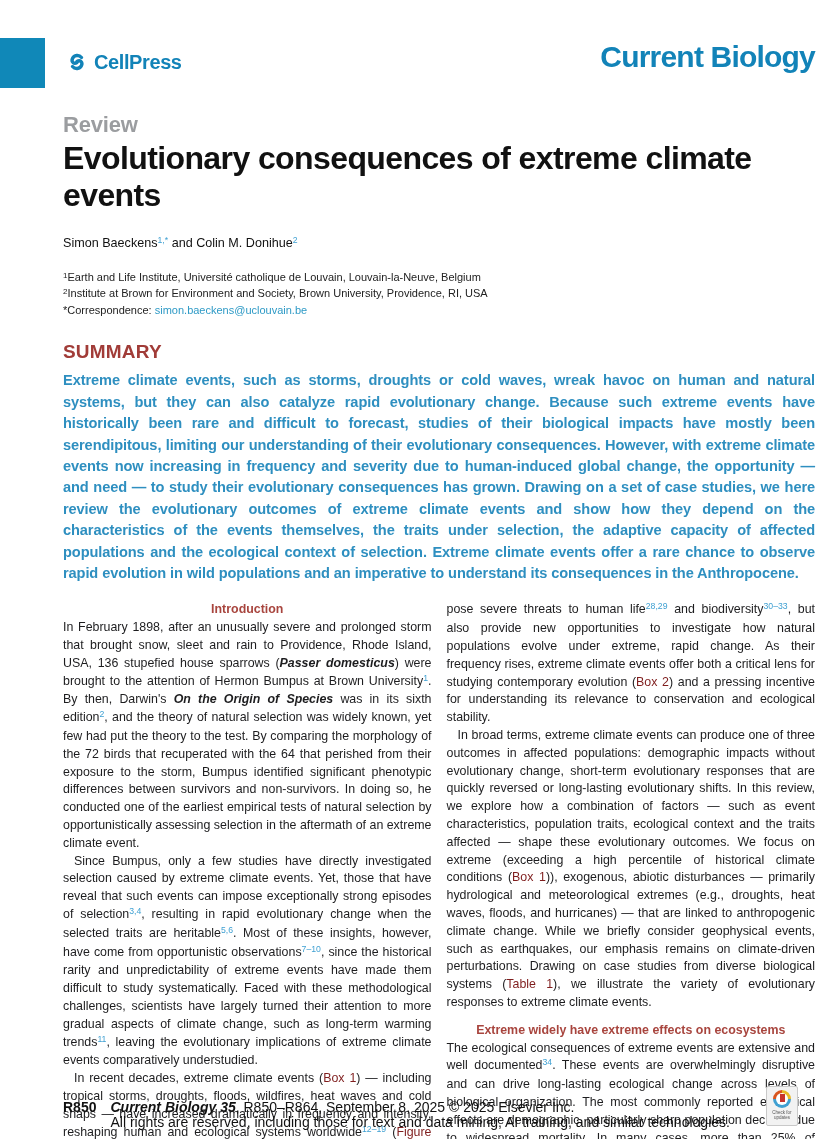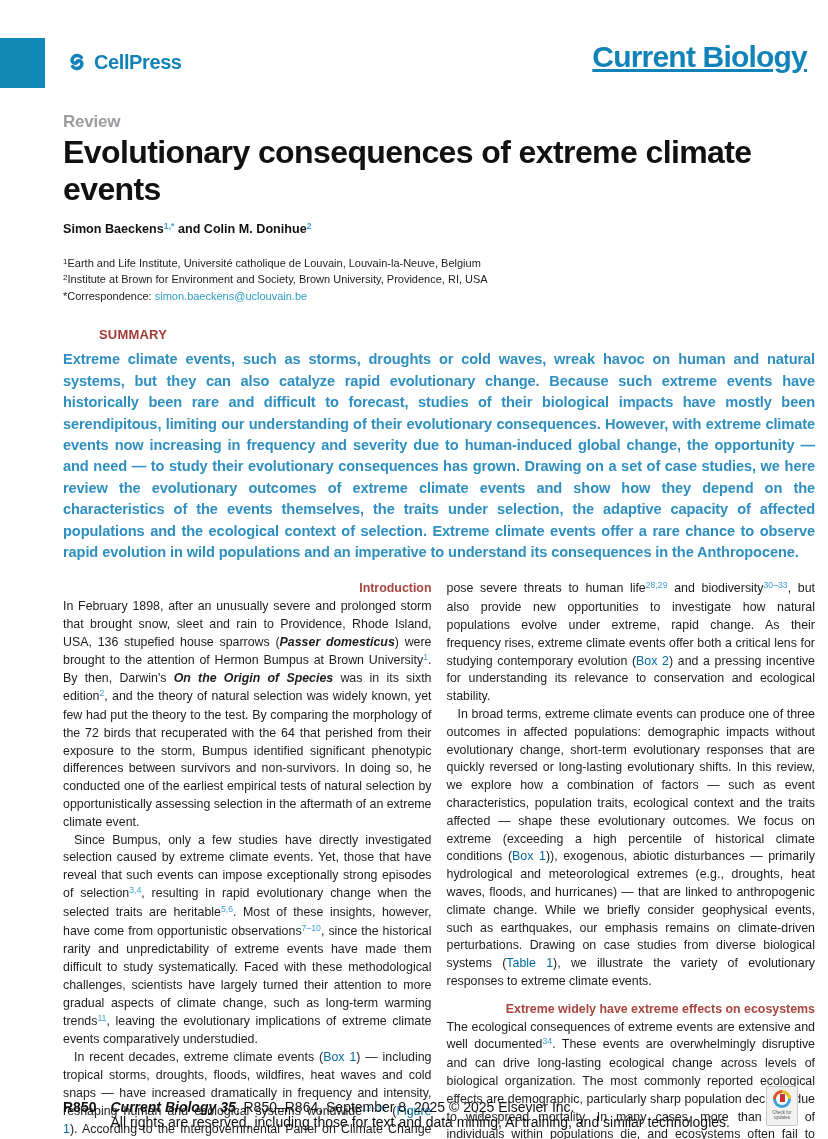--- a/index.html
+++ b/index.html
@@ -11,44 +11,44 @@
     color:#1d1d1f;
     overflow:hidden;
     border-radius:22px;
   }
   
   .corner-square{position:absolute;left:0;top:38px;width:45px;height:50px;background:#1088b8;}
   .header{position:absolute;left:63px;right:13px;top:40px;height:52px;}
   .cellpress{position:absolute;left:2px;top:10px;display:flex;align-items:center;gap:5px;}
   .cellpress svg{display:block;}
   .cellpress-name{font-size:20px;font-weight:bold;color:#1283b8;letter-spacing:-0.4px;}
-  .journal-name{position:absolute;right:8px;top:0;font-size:30px;font-weight:bold;color:#1283b8;letter-spacing:-0.8px;text-decoration:underline;}
+  .journal-name{position:absolute;right:0;top:0;font-size:30px;font-weight:bold;color:#1283b8;letter-spacing:-0.8px;}
   
   .content{position:absolute;left:63px;width:752px;top:112px;}
-  .kicker{font-size:17px;font-weight:bold;color:#9b9da0;letter-spacing:-0.2px;}
+  .kicker{font-size:22px;font-weight:bold;color:#9b9da0;letter-spacing:-0.2px;}
   .title{font-size:32px;font-weight:bold;color:#111;letter-spacing:-0.6px;margin-top:2px;line-height:1.15;}
-  .authors{margin-top:14px;font-size:12.6px;font-weight:bold;color:#111;}
+  .authors{margin-top:22px;font-size:12.6px;font-weight:normal;color:#111;}
   .affiliations{margin-top:20px;font-size:11px;line-height:14.6px;color:#222;}
   .affil-line{white-space:nowrap;}
   
-  .summary-heading{margin-top:24px;font-size:13px;font-weight:bold;color:#a13c38;letter-spacing:0.2px;margin-left:36px;}
+  .summary-heading{margin-top:24px;font-size:19px;font-weight:bold;color:#a13c38;letter-spacing:0.2px;}
   .summary-text{
     margin-top:7px;font-size:14.6px;line-height:21.4px;font-weight:600;
     color:#2e8fc0;text-align:justify;letter-spacing:-0.1px;
   }
   
   .columns{display:flex;gap:15px;margin-top:17px;}
   .col{flex:1 1 0;font-size:12.4px;line-height:17.8px;text-align:justify;color:#1d1d1f;}
-  .col-heading{color:#a8453e;font-weight:bold;margin:0 0 0 0;text-align:right;}
+  .col-heading{color:#a8453e;font-weight:bold;margin:0 0 0 0;text-align:center;}
   .col-heading.spaced{margin-top:10px;}
   .body-para{margin:0;}
   .body-para.indent{text-indent:11px;}
   
   .k-i{font-style:italic;font-weight:bold;}
-  .k-l{color:#0369a1;}
+  .k-l{color:#7f1d1d;}
   .k-supl{color:#3fa0d2;font-size:8.7px;position:relative;top:-4px;letter-spacing:0;}
   .k-sup{font-size:8px;position:relative;top:-3px;}
   .link{color:#2e9ac6;text-decoration:none;}
   
   .footer{position:absolute;left:63px;right:10px;top:1100px;font-size:14px;line-height:14.8px;color:#111;}
   .footer-row{display:flex;gap:14px;}
   .footer-page{font-weight:bold;}
   
   .update-badge{
     position:absolute;right:30px;top:1086px;width:32px;height:40px;

